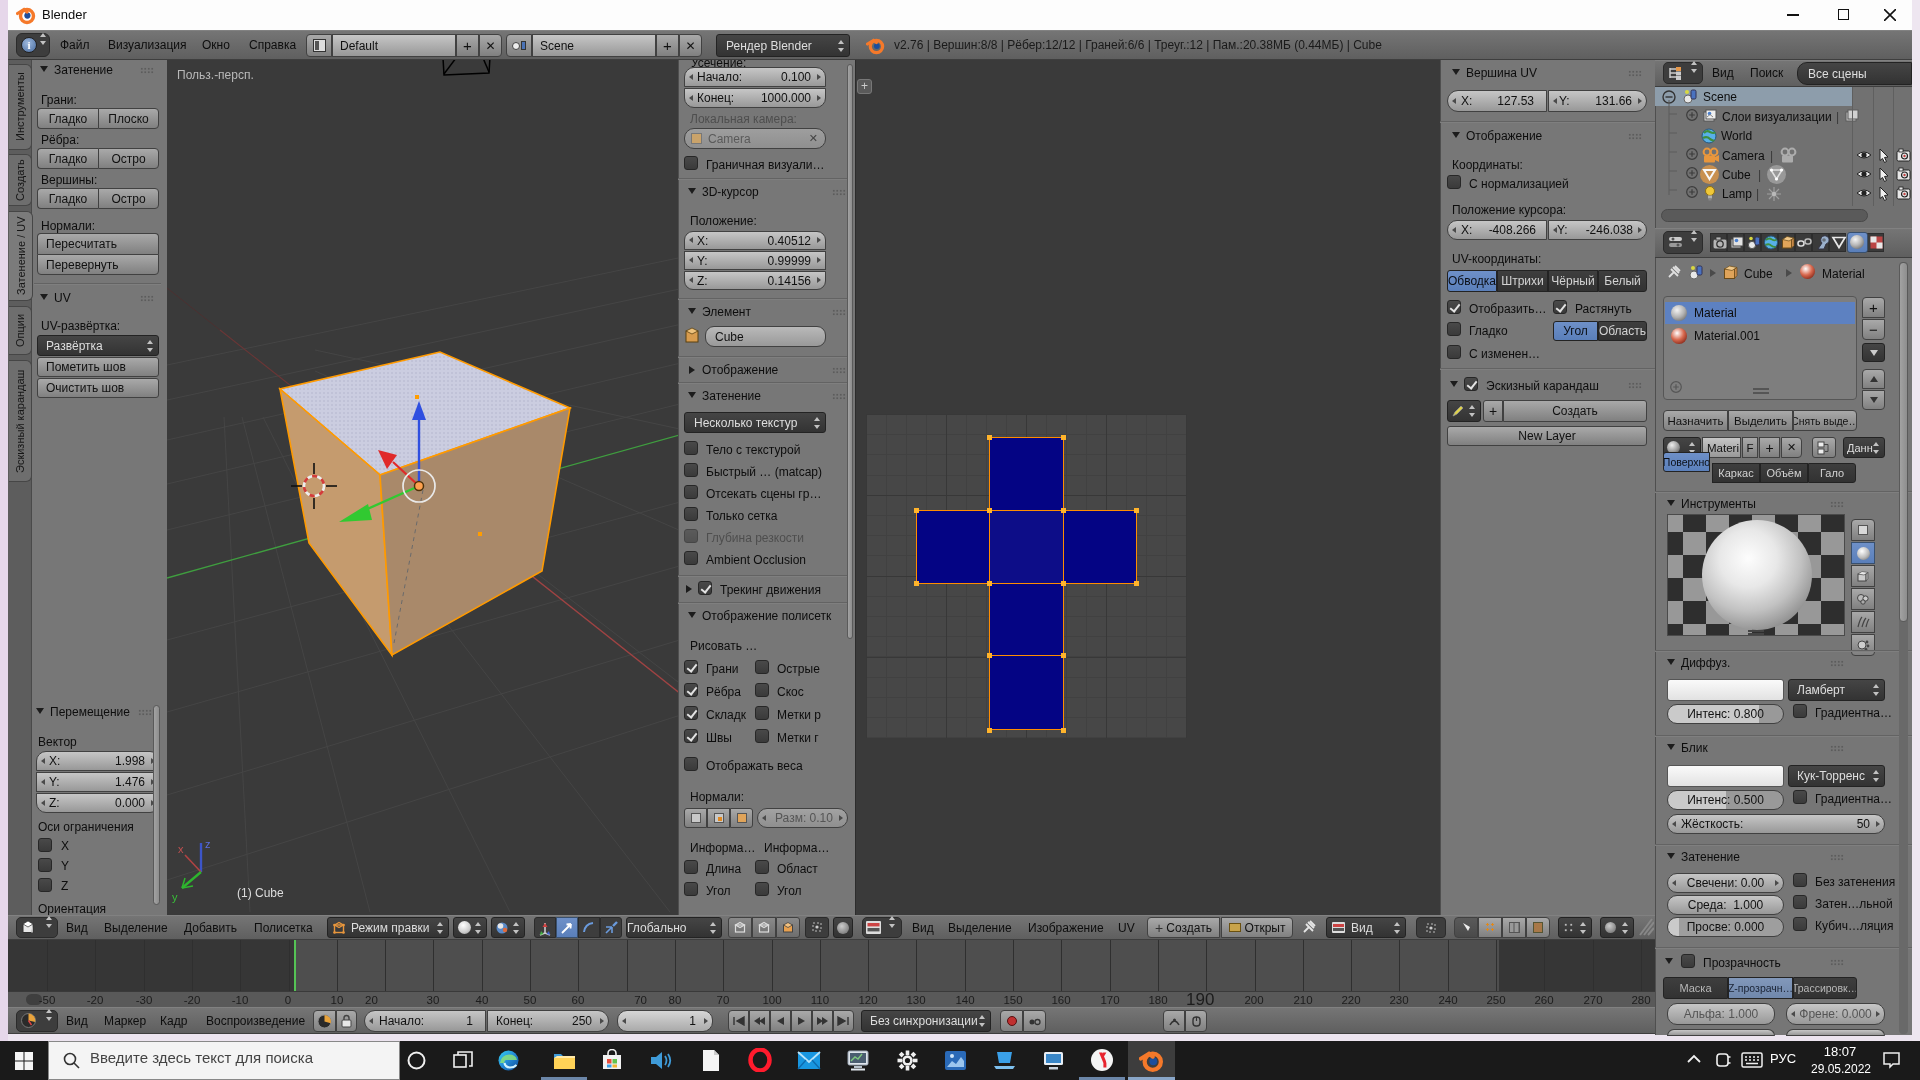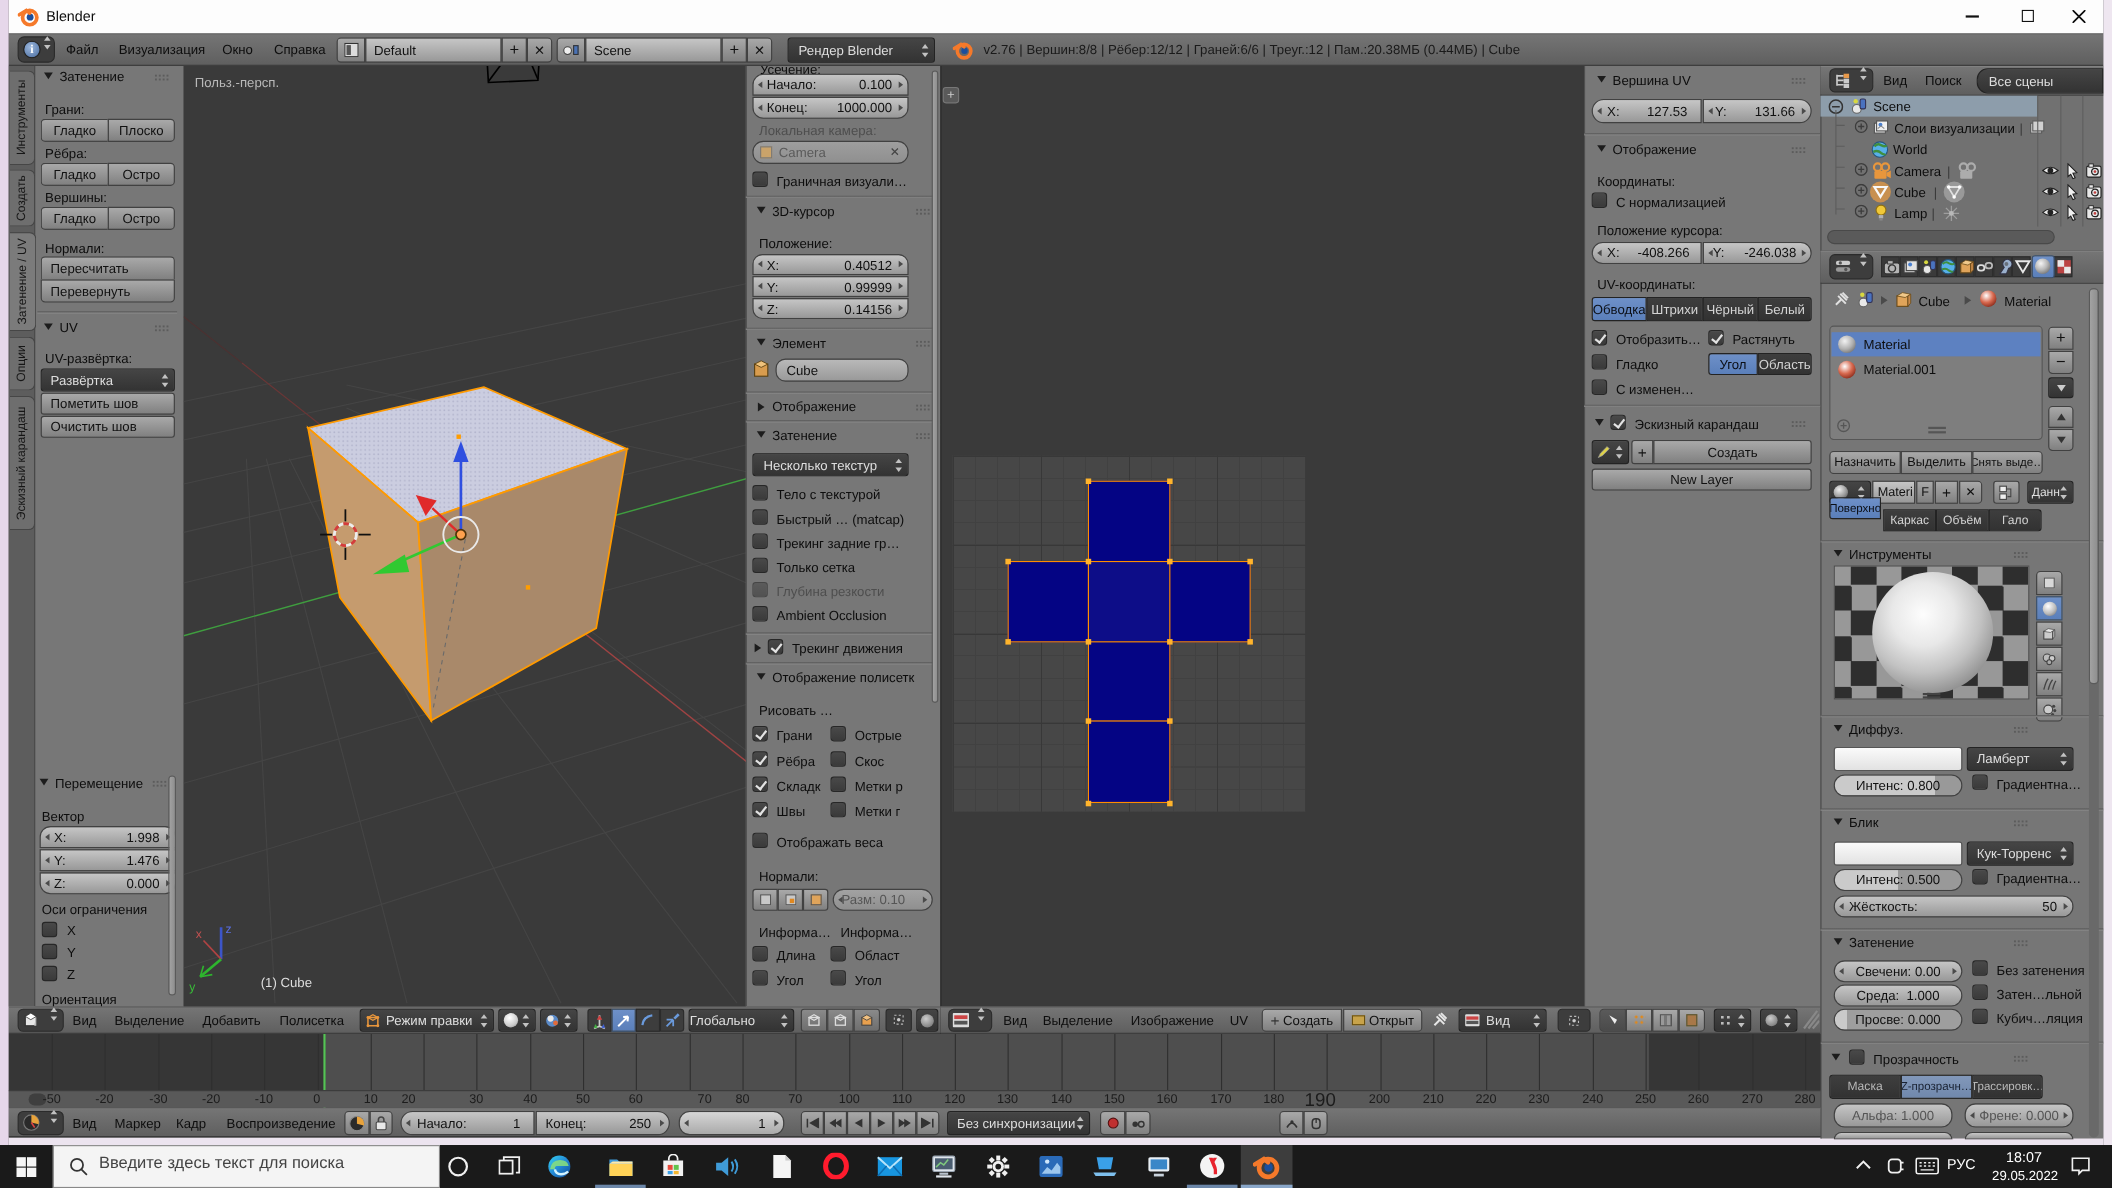--- a/index.html
+++ b/index.html
@@ -275,21 +275,21 @@
 <div class="sep" style="left:678px;top:382px;width:170px"></div>
 <div class="td" style="left:688px;top:392px"></div>
 <div class="lb" style="left:702px;top:389px">Затенение</div>
 <div class="dots" style="left:832px;top:393px"></div>
 <div class="drop" style="left:684px;top:412px;width:142px;height:21px;padding-left:9px">Несколько текстур<span class="ud"></span></div>
 <div class="chk" style="left:684px;top:441px"></div>
 <div class="lb" style="left:706px;top:443px">Тело с текстурой</div>
 <div class="chk" style="left:684px;top:463px"></div>
 <div class="lb" style="left:706px;top:465px">Быстрый … (matcap)</div>
 <div class="chk" style="left:684px;top:485px"></div>
-<div class="lb" style="left:706px;top:487px">Трекинг задние гр…</div>
+<div class="lb" style="left:706px;top:487px">Отсекать сцены гр…</div>
 <div class="chk" style="left:684px;top:507px"></div>
 <div class="lb" style="left:706px;top:509px">Только сетка</div>
 <div class="chk" style="left:684px;top:529px;opacity:.6"></div>
 <div class="lbg" style="left:706px;top:531px">Глубина резкости</div>
 <div class="chk" style="left:684px;top:551px"></div>
 <div class="lb" style="left:706px;top:553px">Ambient Occlusion</div>
 <div class="sep" style="left:678px;top:575px;width:170px"></div>
 <div class="tr" style="left:686px;top:585px"></div>
 <div class="chk on" style="left:698px;top:581px"></div>
 <div class="lb" style="left:720px;top:583px">Трекинг движения</div>
@@ -322,21 +322,21 @@
 <div class="btn" style="left:707px;top:808px;width:23px;height:20px;border-radius:0">
     <span style="width:10px;height:10px;background:#c8c8c8;border:1px solid #555;display:inline-block;position:relative">
       <span style="position:absolute;left:3px;top:3px;width:4px;height:4px;background:#e08820"></span>
     </span>
   </div>
 <div class="btn" style="left:730px;top:808px;width:23px;height:20px;border-radius:0 3px 3px 0">
     <span style="width:10px;height:10px;background:#e0a45a;border:1px solid #555;display:inline-block"></span>
   </div>
 <div class="fld" style="left:757px;top:808px;width:91px;height:20px;color:#555;background:linear-gradient(#a2a2a2,#8f8f8f)">
     <span class="al"></span>
-    <span style="margin-left:7px">Разм: 0.10</span>
+    <span style="margin-left:17px">Разм: 0.10</span>
     <span class="ar"></span>
   </div>
 <div class="lb" style="left:690px;top:841px">Информа…</div>
 <div class="lb" style="left:764px;top:841px">Информа…</div>
 <div class="chk" style="left:684px;top:860px"></div>
 <div class="lb" style="left:706px;top:862px">Длина</div>
 <div class="chk" style="left:755px;top:860px"></div>
 <div class="lb" style="left:777px;top:862px">Област</div>
 <div class="chk" style="left:684px;top:882px"></div>
 <div class="lb" style="left:706px;top:884px">Угол</div>

